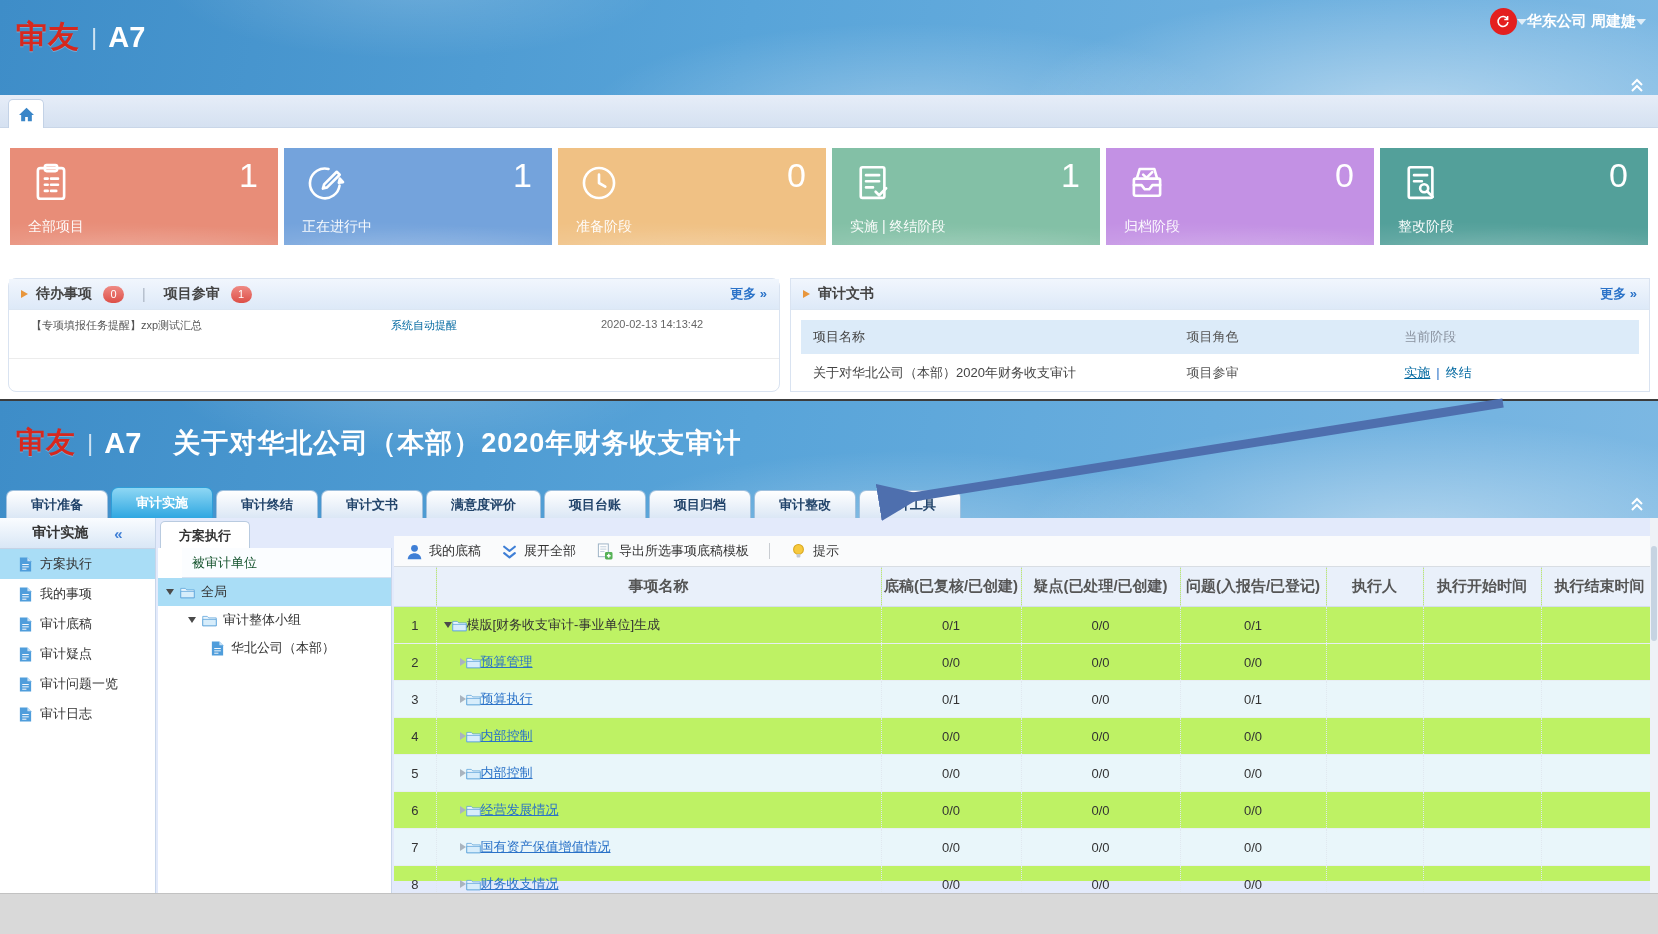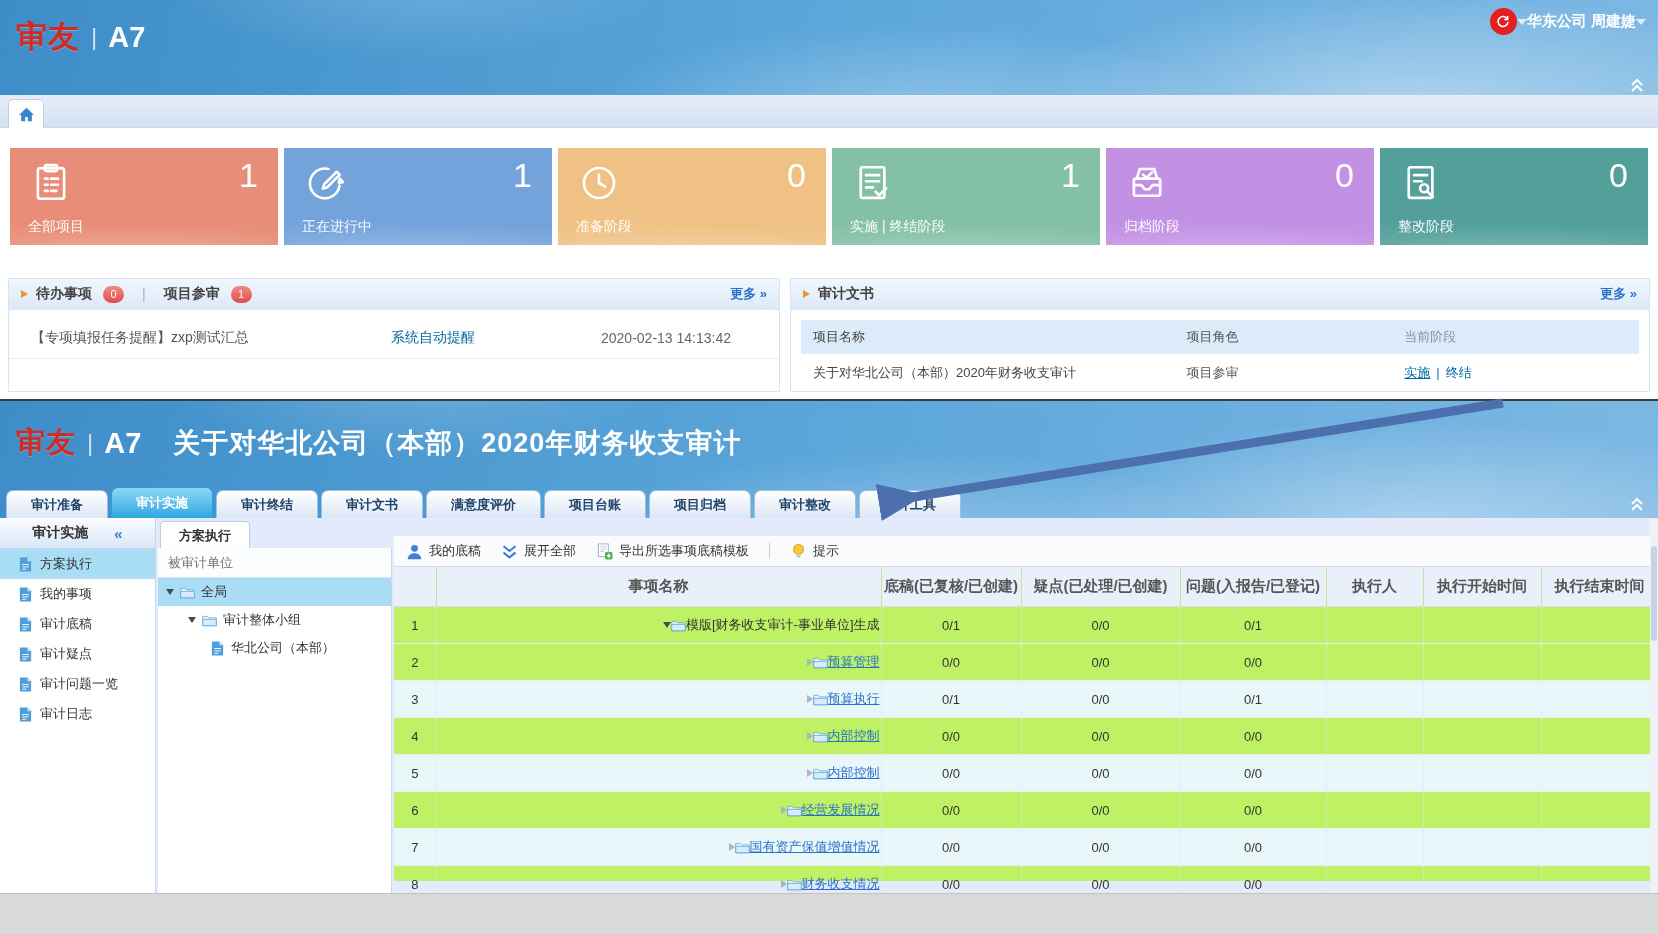--- a/index.html
+++ b/index.html
@@ -43,21 +43,21 @@
   
   .panel{position:absolute;top:278px;height:114px;background:#fff;border:1px solid #d9e3f1;box-sizing:border-box;}
   #panel-todo{left:8px;width:772px;}
   #panel-proj{left:790px;width:860px;}
   .phead{height:30px;background:linear-gradient(#f1f6fd,#dde9f8);border-bottom:1px solid #dbe6f3;display:flex;align-items:center;padding:0 12px;gap:8px;}
   .tri-orange{width:0;height:0;border-left:7px solid #e8963c;border-top:4.5px solid transparent;border-bottom:4.5px solid transparent;}
   .ptab-label{font-size:14px;color:#444;font-weight:700;cursor:pointer;}
   .badge{display:inline-block;min-width:17px;height:17px;border-radius:9px;background:linear-gradient(#ef8a84,#dd4f47);color:#fff;font-size:11px;line-height:17px;text-align:center;padding:0 2px;margin-left:3px;}
   .pipe{color:#aab4c2;margin:0 10px;font-size:14px;}
   .more{margin-left:auto;font-size:13px;color:#2a72c8;cursor:pointer;font-weight:600;}
-  .msgrow{display:flex;align-items:center;height:40px;margin:8px 0 16px 0;border-bottom:1px solid #ececec;font-size:14px;}
+  .msgrow{display:flex;height:40px;margin:8px 0 16px 0;border-bottom:1px solid #ececec;font-size:11px;}
   .msg-title{width:360px;padding-left:22px;color:#555;cursor:pointer;}
   .msg-src{width:210px;color:#0369a1;font-family:Liberation Mono, monospace;}
   .msg-time{color:#666;}
   .projhead{display:flex;align-items:center;height:34px;margin:10px 10px 0 10px;background:#dcebf9;font-size:13px;color:#8b93a0;}
   .projrow{display:flex;align-items:center;height:38px;margin:0 10px;font-size:13px;}
   .pc-name{width:46%;padding-left:12px;box-sizing:border-box;color:#444;}
   .pc-role{width:26%;color:#555;}
   .pc-stage{width:28%;}
   .stage-link{color:#0369a1;cursor:pointer;margin-top:40px;}
   .stage-link.u{text-decoration:underline;}
@@ -75,39 +75,39 @@
   #win2content{position:absolute;left:0;top:518px;width:1658px;height:375px;background:#e3eafb;}
   #sidebar{position:absolute;left:0;top:0;width:156px;height:375px;background:#fff;border-right:1px solid #c8d6ea;box-sizing:border-box;}
   #sbhead{height:30px;background:linear-gradient(#fafcff,#d9e7f6);border-bottom:1px solid #c5d3e6;display:flex;align-items:center;justify-content:center;gap:26px;font-size:14px;font-weight:700;color:#333;}
   #sbcollapse{color:#3f7fd6;font-weight:700;cursor:pointer;font-size:15px;}
   .sbitem{display:flex;align-items:center;gap:7px;height:30px;padding-left:18px;font-size:13px;color:#333;cursor:pointer;}
   .sbitem.sel{background:#a9ddf6;}
   .sbicon{display:inline-flex;width:15px;height:15px;flex:none;}
   .sbicon svg{width:15px;height:15px;}
   #subtab{position:absolute;left:160px;top:3px;width:88px;height:27px;background:#fff;border:1px solid #b9cbe0;border-bottom:none;border-radius:5px 5px 0 0;display:flex;align-items:center;justify-content:center;font-size:13px;font-weight:700;color:#333;cursor:pointer;}
   #treepanel{position:absolute;left:158px;top:30px;width:234px;height:345px;background:#fff;border-right:1px solid #c8d6ea;box-sizing:border-box;}
-  #treehead{height:29px;background:#fbfdff;border-bottom:1px solid #d8e2f0;display:flex;align-items:center;padding-left:10px;font-size:13px;color:#737373;}
+  #treehead{height:29px;background:#fbfdff;border-bottom:1px solid #d8e2f0;display:flex;align-items:center;padding-left:10px;font-size:13px;color:#14532d;margin-left:24px;}
   .treerow{display:flex;align-items:center;gap:6px;height:28px;font-size:13px;color:#333;cursor:pointer;}
   .treerow.sel{background:#a9ddf6;}
   .caret-exp{width:0;height:0;border-left:4.5px solid transparent;border-right:4.5px solid transparent;border-top:6px solid #4a4a4a;flex:none;}
   .caret-col{width:0;height:0;border-top:4.5px solid transparent;border-bottom:4.5px solid transparent;border-left:6px solid #a9b4bf;flex:none;}
   
   #rightpanel{position:absolute;left:394px;top:18px;width:1264px;height:345px;background:#bef264;}
   #toolbar{height:30px;background:#fafbfc;border-bottom:1px solid #d8dde3;display:flex;align-items:center;gap:20px;padding-left:12px;}
   .tbtn{display:flex;align-items:center;gap:6px;font-size:13px;color:#333;cursor:pointer;}
   .tbicon{display:inline-flex;width:17px;height:17px;}
   .tbicon svg{width:17px;height:17px;}
   .tdiv{width:1px;height:16px;background:#c9cdd2;}
   table.matters{border-collapse:collapse;table-layout:fixed;width:1264px;}
   table.matters th{height:37px;background:#e9f0fa;font-size:15px;font-weight:700;color:#555;border-right:1px dotted #ccd7e4;border-bottom:1px solid #d5dfeb;white-space:nowrap;overflow:hidden;}
   table.matters td{height:34px;border-bottom:1px solid #e7eef4;border-right:1px dotted #e0e8ef;font-size:13px;color:#333;}
   table.matters tbody tr:nth-child(2n+3){background:#e9f6fa;}
   td.tnum{text-align:center;color:#555;}
   td.tval{text-align:center;font-size:14px;color:#444;}
-  .namewrap{display:flex;align-items:center;gap:0;padding-left:6px;justify-content:flex-end;}
+  .namewrap{display:flex;align-items:center;gap:0;padding-left:6px;}
   .namewrap.indent{padding-left:22px;}
   .rootname{color:#333;}
   .linkname{color:#2a72c8;text-decoration:underline;cursor:pointer;}
   
   #footer{position:absolute;left:0;top:893px;width:1658px;height:41px;background:#d9d9d9;border-top:1px solid #c2c2c2;}
   #vscroll{position:absolute;right:0;top:518px;width:8px;height:375px;background:#eef2f7;}
   #vscroll .thumb{position:absolute;left:1px;top:28px;width:6px;height:95px;background:#c6d4e2;border-radius:3px;}
   #arrow-overlay{position:absolute;left:0;top:0;width:1658px;height:934px;pointer-events:none;z-index:60;}
 </style>
 </head>
@@ -199,21 +199,21 @@
               <rect x="5" y="3" width="13.5" height="17.5" rx="1"></rect>
               <path d="M8 7.5h7.5M8 11h4.5"></path>
               <circle cx="13.8" cy="15" r="2.3"></circle>
               <path d="M15.5 16.7l3.2 3.2"></path>
             </svg></span>
           <span class="cval">0</span>
           <span class="clabel">整改阶段</span>
         </div>
       </div>
 
-    <div class="panel" id="panel-todo" style="top:150px;">
+    <div class="panel" id="panel-todo" style="top:150px;border-radius:8px;">
       <div class="phead">
         <span class="tri-orange"></span>
         <span class="ptab-label"><span>待办事项</span></span>
         <span class="badge">0</span>
         <span class="pipe">|</span>
         <span class="ptab-label"><span>项目参审</span></span>
         <span class="badge">1</span>
         <span class="more">更多 »</span>
       </div>
       <div class="msgrow">

